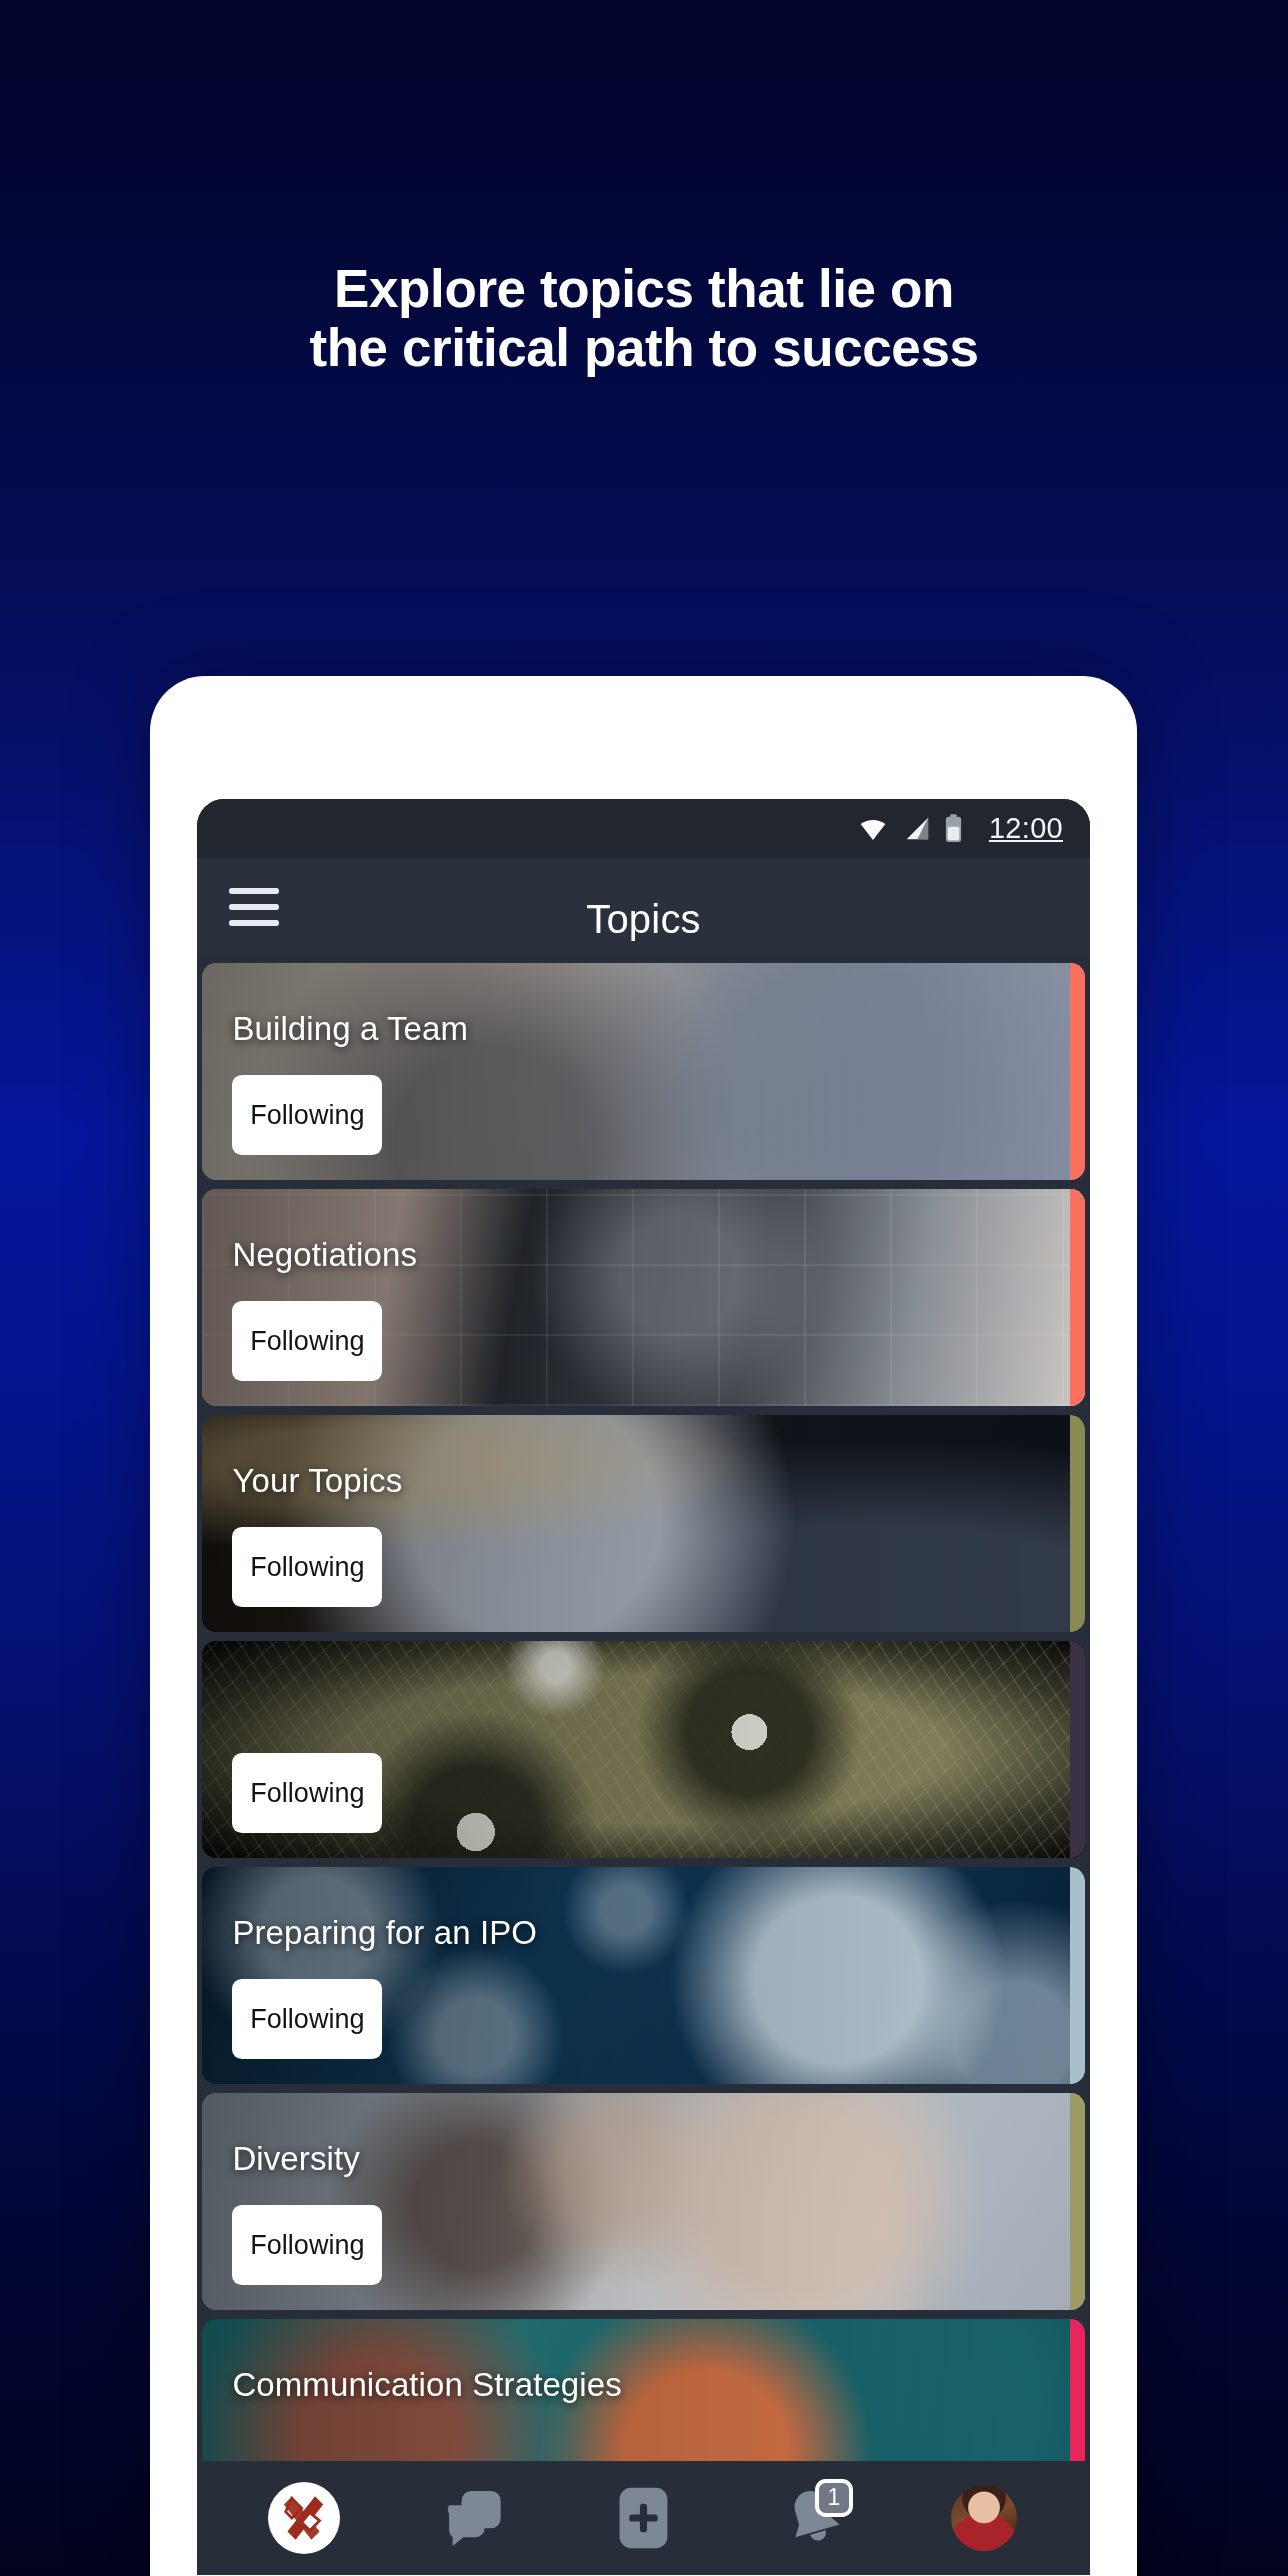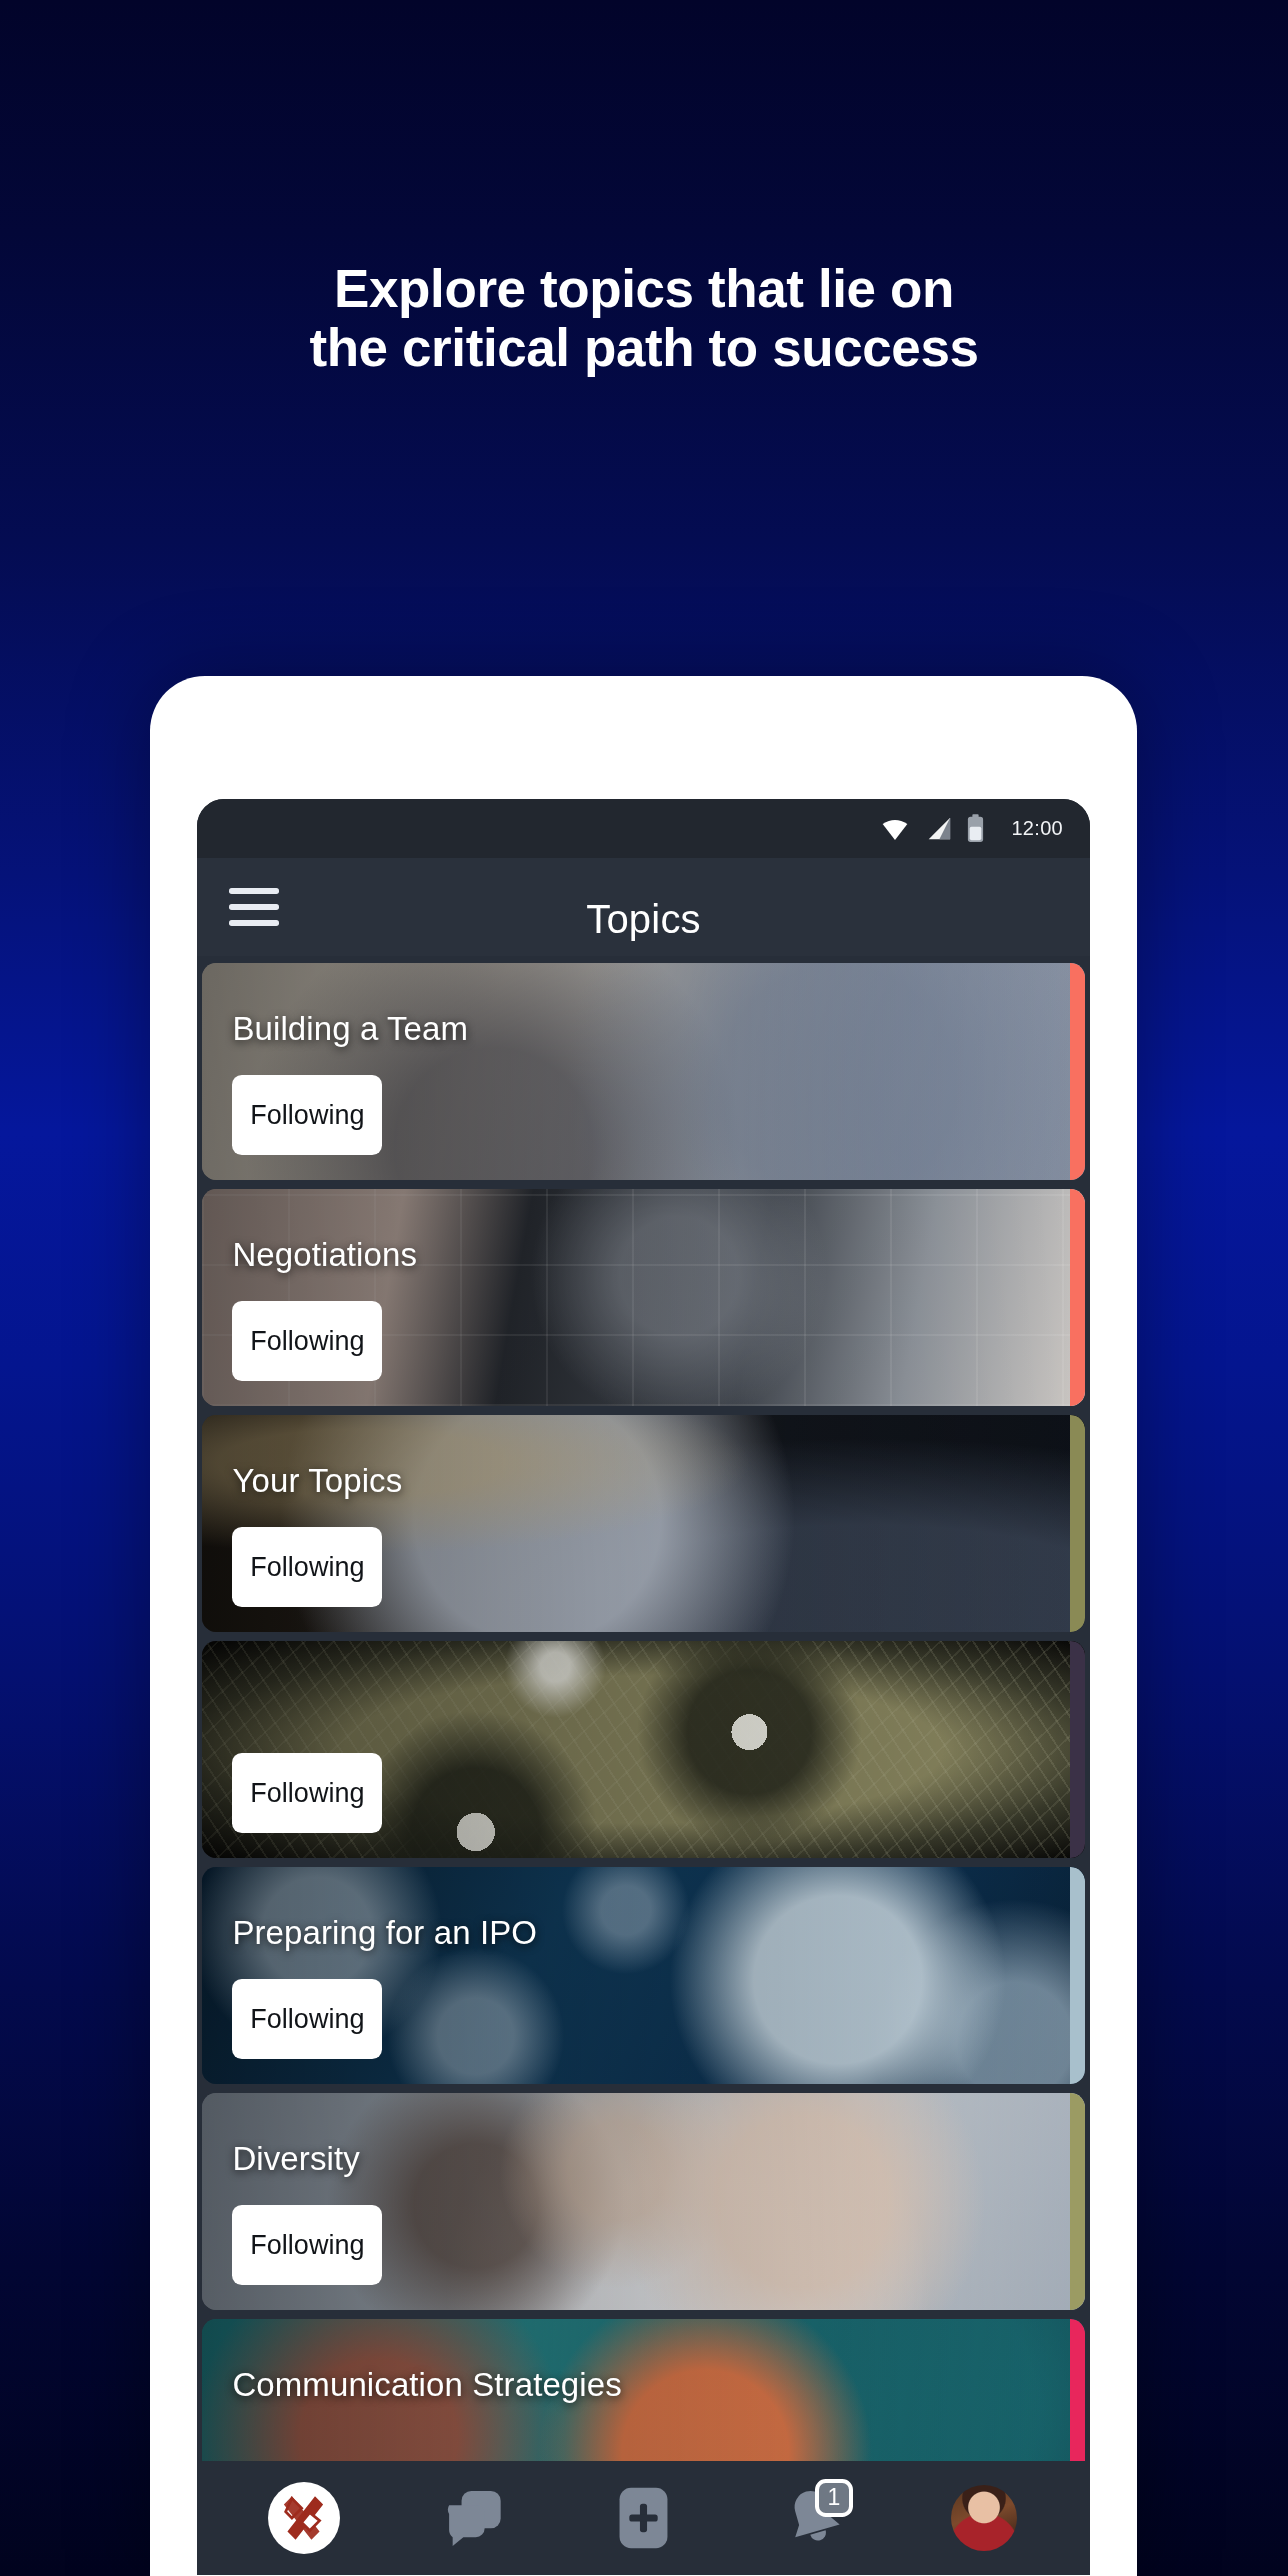--- a/index.html
+++ b/index.html
@@ -84,23 +84,24 @@
     display:flex;
     align-items:center;
     justify-content:flex-end;
     padding-right:27px;
     gap:15px;
     flex:0 0 auto;
   }
   .sb-icon { display:block; }
   .sb-time {
     color:#f2f4f7;
-    font-size:20px;
+    font-size:29px;
     letter-spacing:0.3px;
     margin-left:12px;
+    text-decoration:underline;
   }
 
   
   .appbar {
     height:98px;
     background:#2a313c;
     display:flex;
     align-items:center;
     position:relative;
     flex:0 0 auto;

